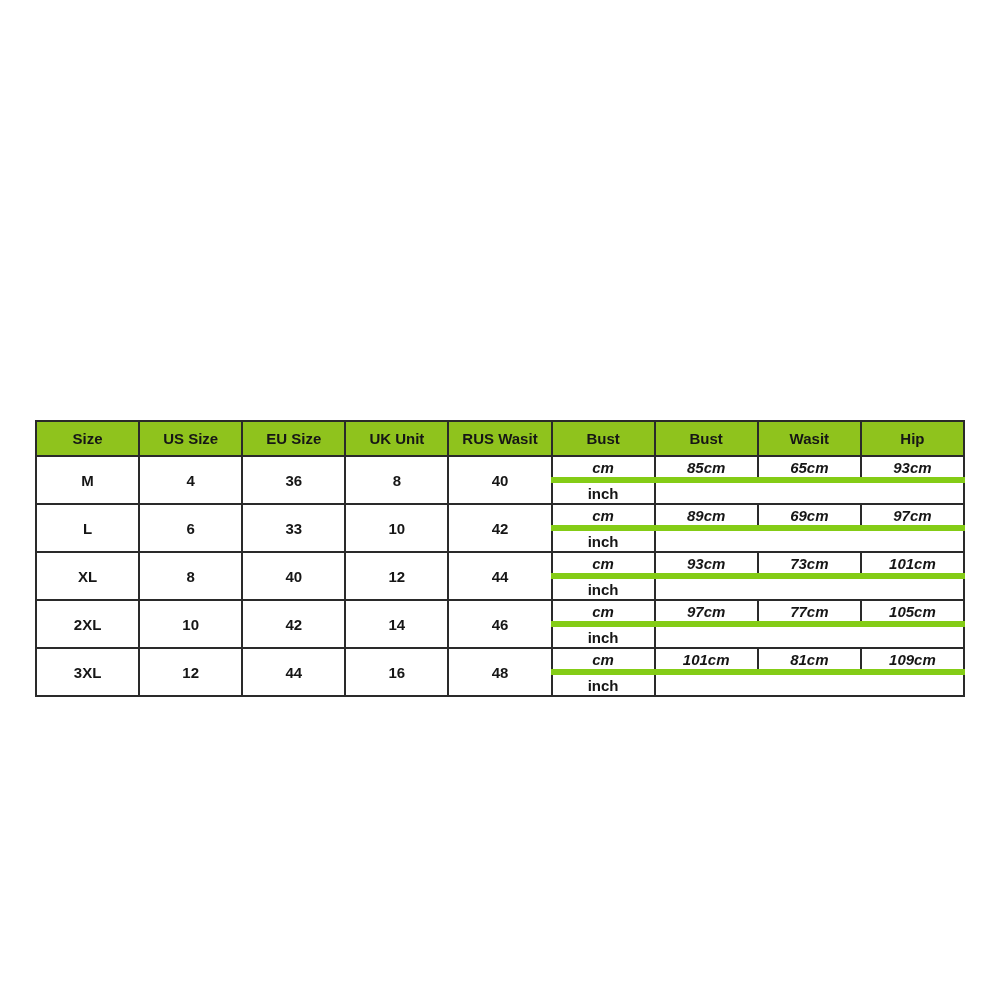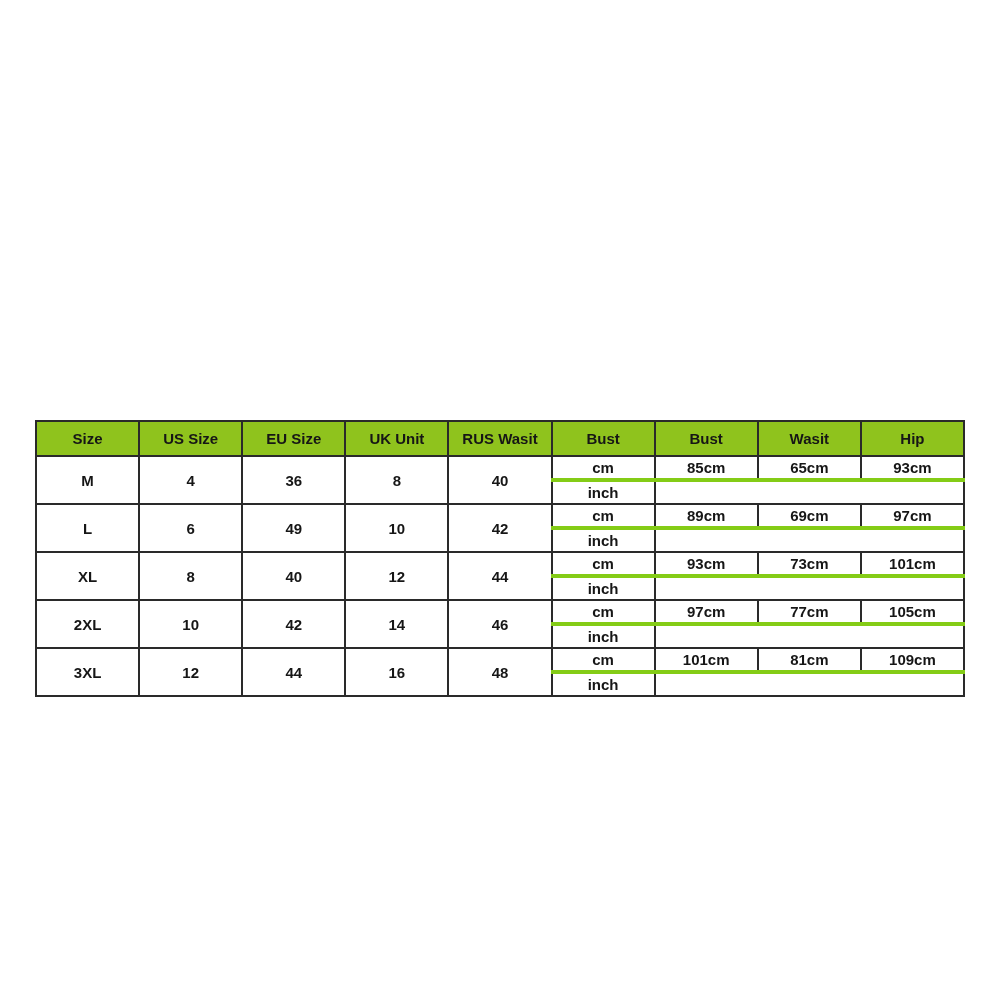--- a/index.html
+++ b/index.html
@@ -35,22 +35,22 @@
     overflow: hidden;
     white-space: nowrap;
   }
   .size-chart thead tr { height: 35px; }
   .size-chart tbody tr { height: 24px; }
   .size-chart th {
     background: #8fc31d;
     font-size: 15px;
   }
   
-  .size-chart td.cmrow, .size-chart td.meas { border-bottom: 2px solid #9c9c9c; }
-  .size-chart td.inchrow, .size-chart td.inch-empty { border-top: 4px solid #84cc16; border-radius: 8px; }
+  .size-chart td.cmrow, .size-chart td.meas { border-bottom: 2px solid #9c9c9c; font-style: italic; }
+  .size-chart td.inchrow, .size-chart td.inch-empty { border-top: 6px solid #84cc16; border-radius: 8px; }
   .size-chart td.inch-empty { background: #ffffff; }
 </style>
 </head>
 <body>
 
 <div class="canvas">
   <table class="size-chart">
     <colgroup>
       <col>
         <col>
@@ -89,21 +89,21 @@
         <td class="meas">93cm</td>
       </tr>
       <tr>
         <td class="unit inchrow">inch</td>
         <td class="inch-empty" colspan="3"></td>
       </tr>
 
       <tr>
         <td class="grp" rowspan="2">L</td>
         <td class="grp" rowspan="2">6</td>
-        <td class="grp" rowspan="2">49</td>
+        <td class="grp" rowspan="2">33</td>
         <td class="grp" rowspan="2">10</td>
         <td class="grp" rowspan="2">42</td>
         <td class="unit cmrow">cm</td>
         <td class="meas">89cm</td>
         <td class="meas">69cm</td>
         <td class="meas">97cm</td>
       </tr>
       <tr>
         <td class="unit inchrow">inch</td>
         <td class="inch-empty" colspan="3"></td>

